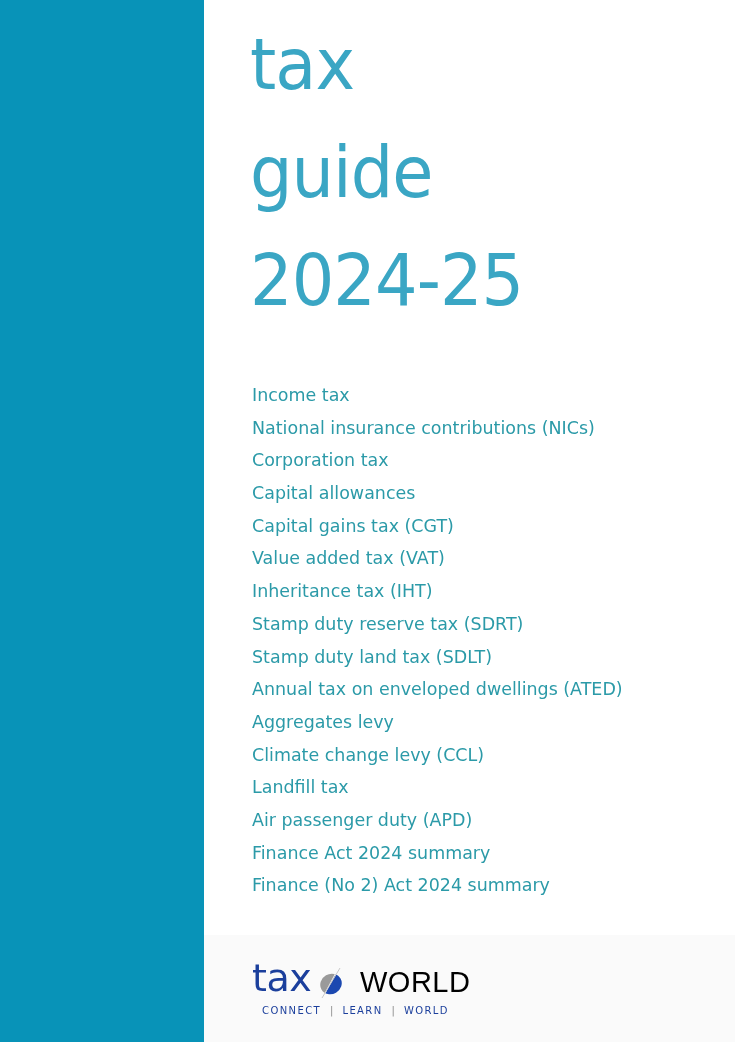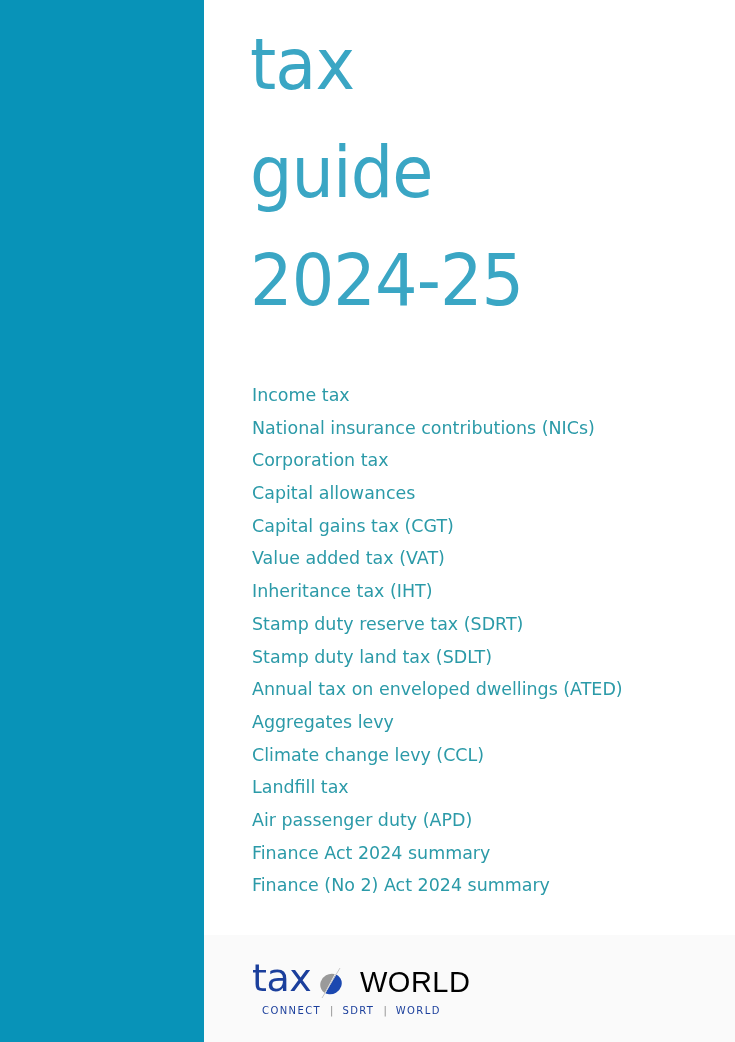--- a/index.html
+++ b/index.html
@@ -158,15 +158,15 @@
       </defs>
       <g clip-path="url(#globeClip)">
         <polygon points="0,0 22,0 6,30 0,30" fill="#9a9a9a"></polygon>
         <polygon points="23,0 30,0 30,30 7,30" fill="#1b48b0"></polygon>
       </g>
       <line x1="24" y1="0" x2="6" y2="30" stroke="#c8c8c8" stroke-width="1"></line>
     </svg>
   </span>
   <span class="logo-world">WORLD</span>
   <div class="logo-tagline">
-    <span>CONNECT</span><span class="sep">|</span><span>SDRT</span><span class="sep">|</span><span>WORLD</span>
+    <span>CONNECT</span><span class="sep">|</span><span>LEARN</span><span class="sep">|</span><span>WORLD</span>
   </div>
 </div>
 
 </body></html>

